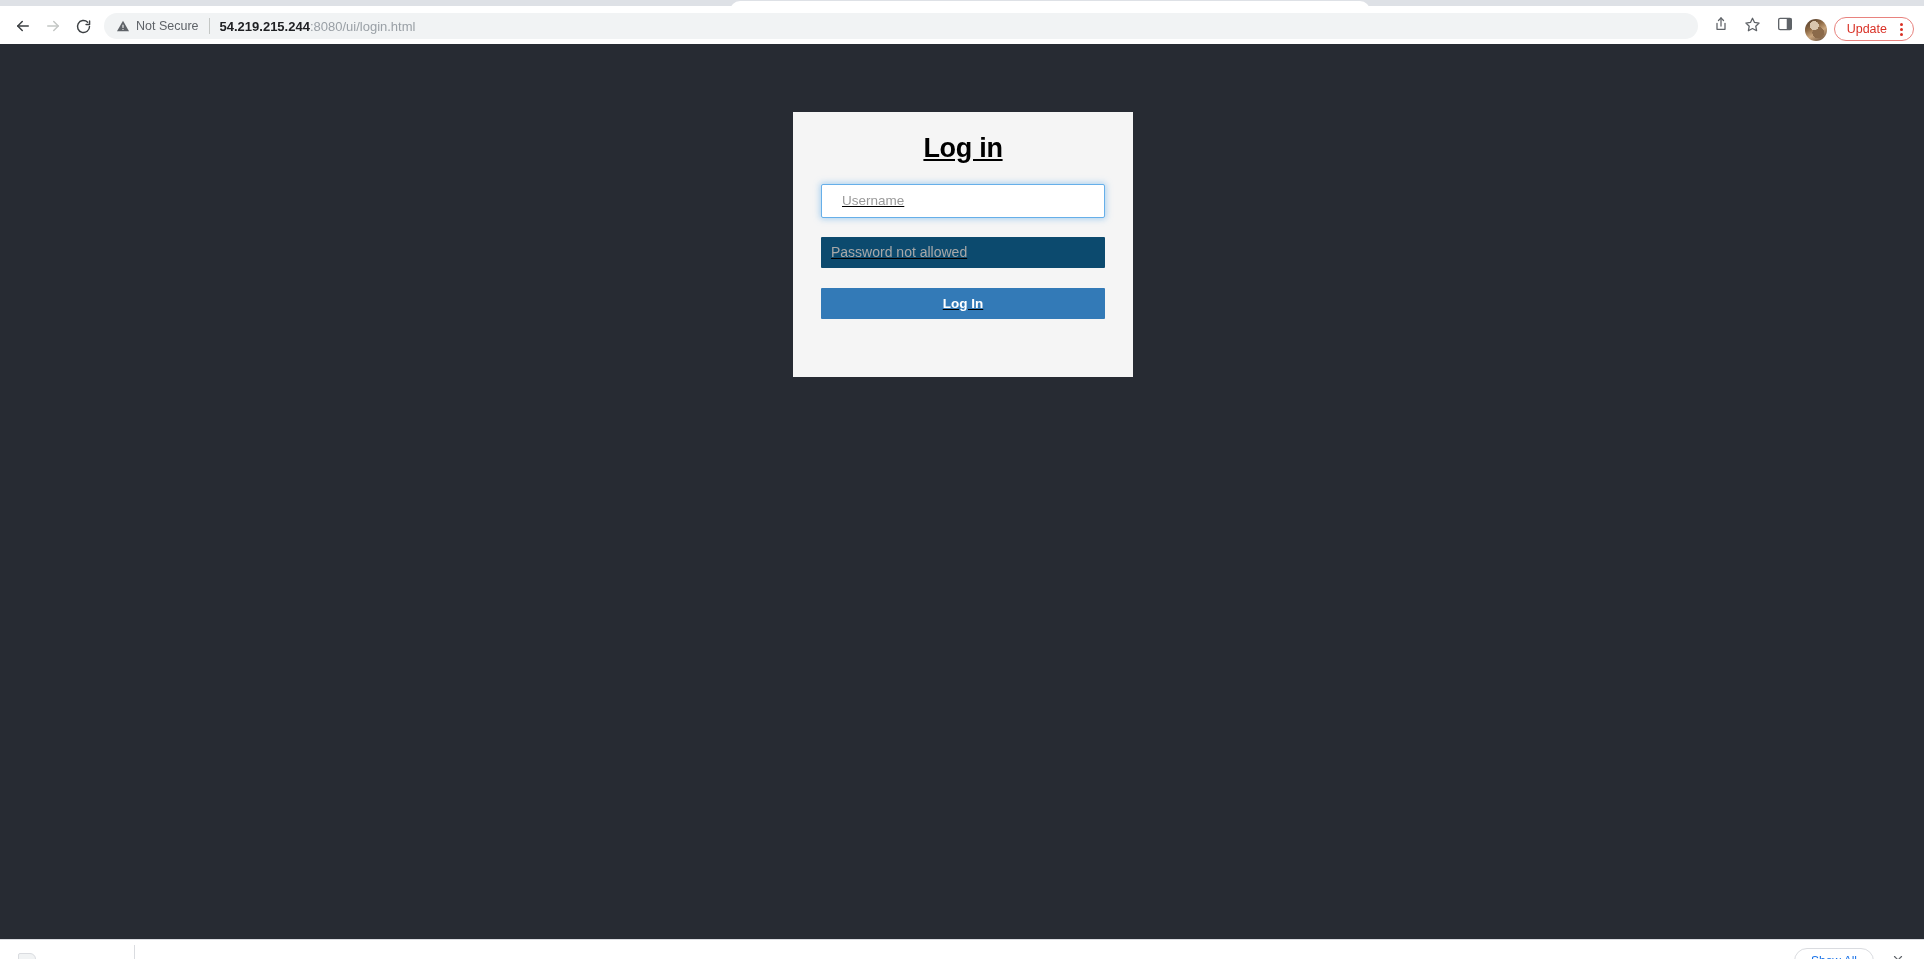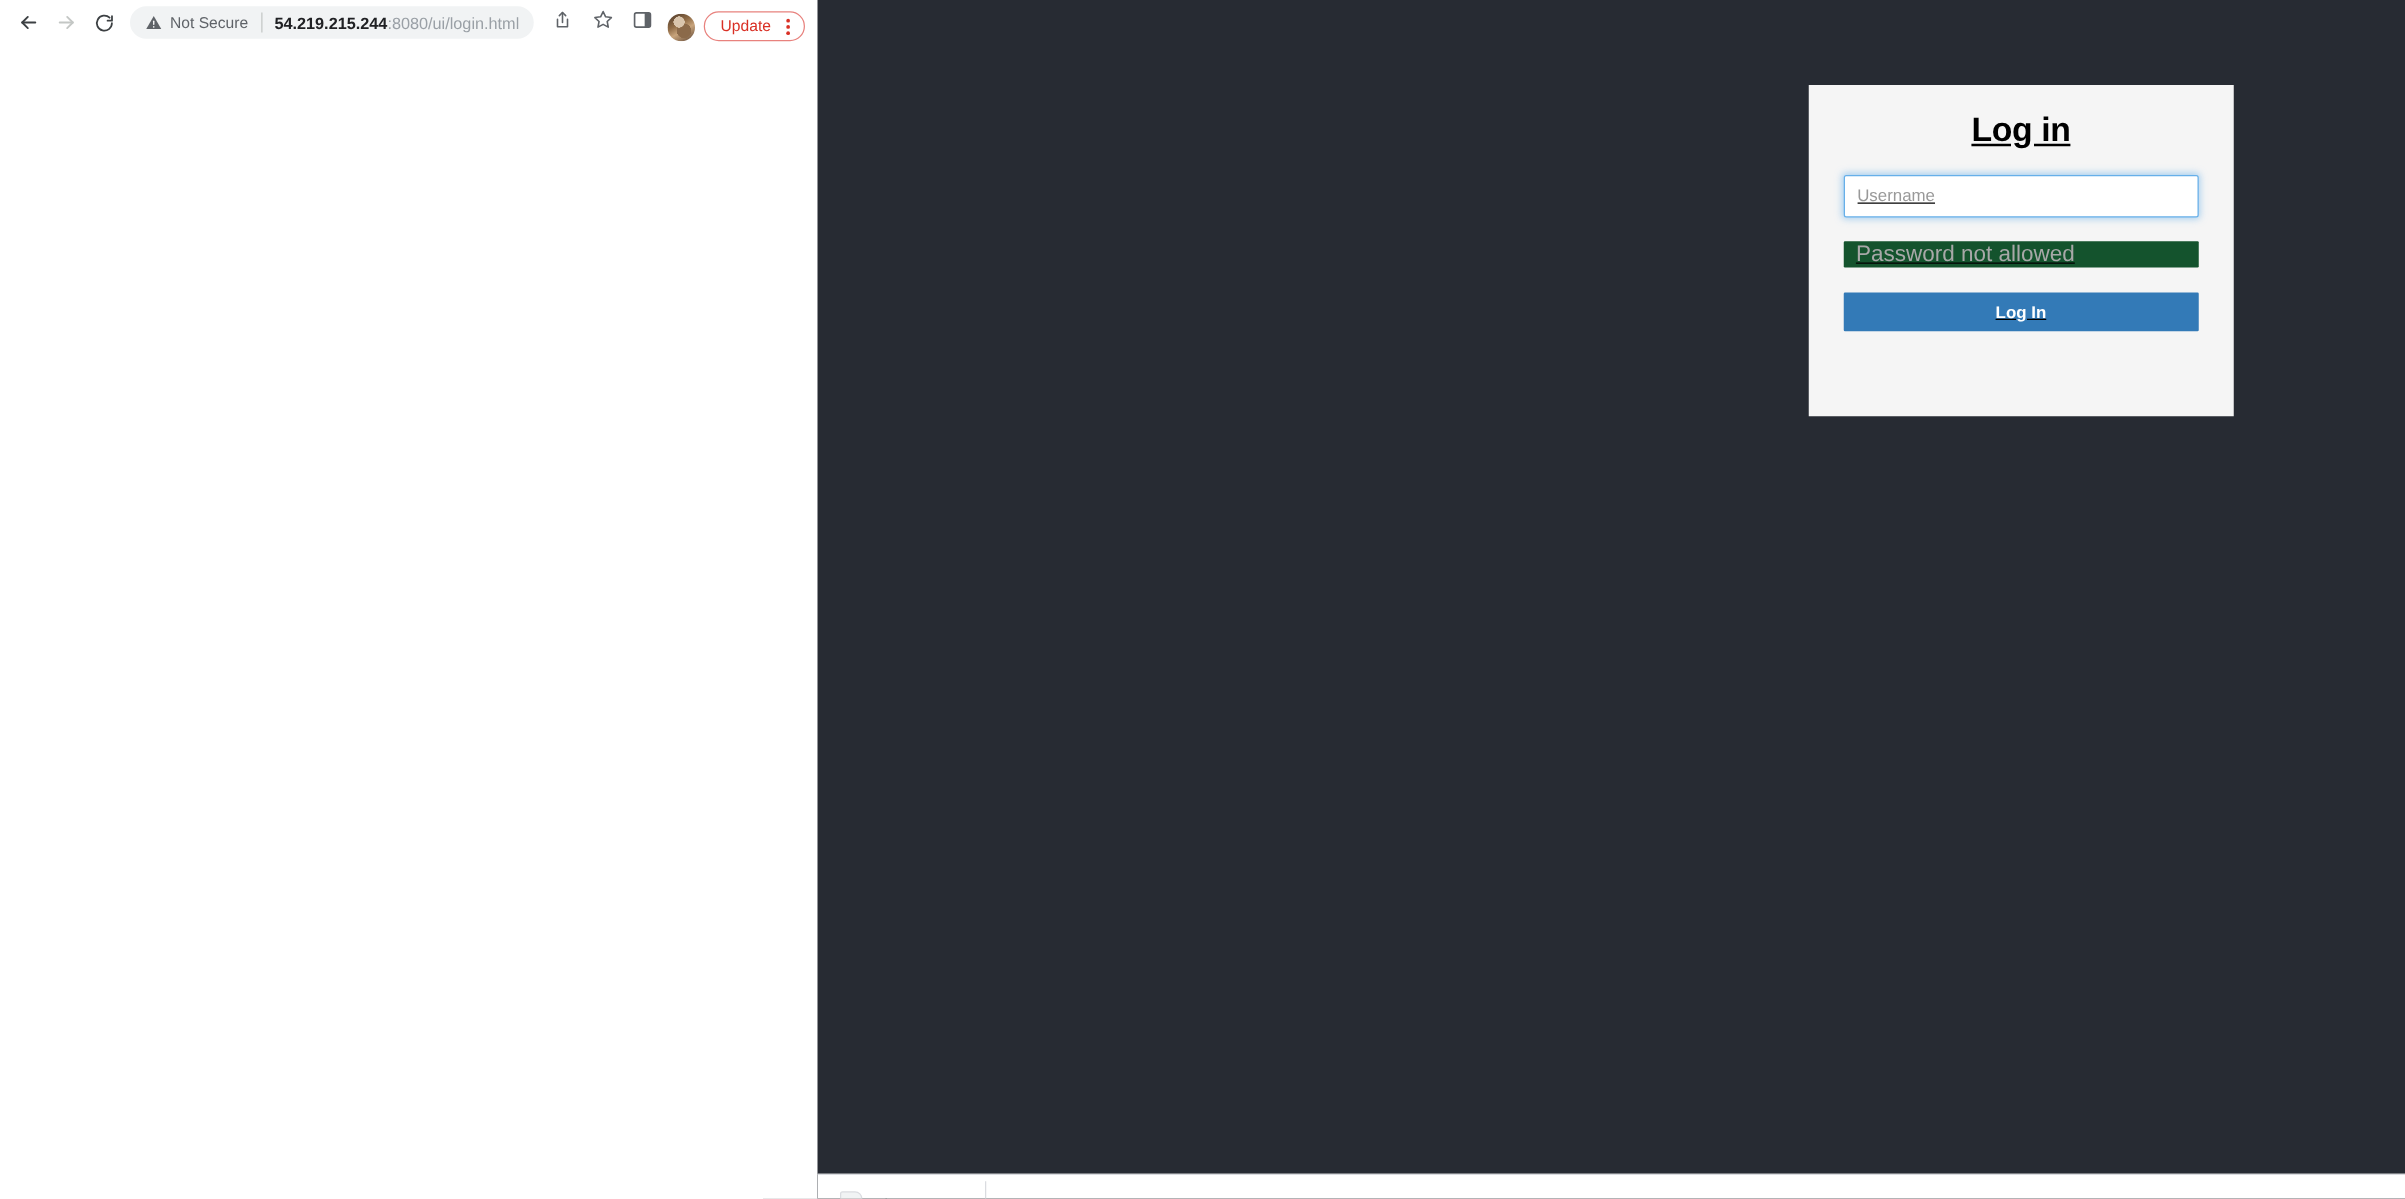--- a/index.html
+++ b/index.html
@@ -14,21 +14,21 @@
   body {
     background: #ffffff;
   }
 
   
   .browser {
     width: 1924px;
     height: 959px;
     position: relative;
     display: flex;
-    flex-direction: row;
+    flex-direction: column;
     background: #ffffff;
   }
 
   
   .tabstrip {
     height: 8px;
     background: #dee1e6;
     position: relative;
     flex: 0 0 auto;
     overflow: hidden;
@@ -209,39 +209,39 @@
   }
 
   .username-input {
     display: block;
     width: 100%;
     height: 34px;
     background: #ffffff;
     border: 1px solid #66afe9;
     border-radius: 2px;
     outline: none;
-    padding: 0 10px;
+    padding: 0 20px;
     font-size: 13.5px;
     font-family: "Liberation Sans", sans-serif;
     color: #333333;
     box-shadow: 0 0 6px 1px rgba(102,175,233,0.55);
     margin-bottom: 19px;
   }
   .username-input::placeholder { color: #999999; opacity: 1; }
 
   .password-disabled {
     width: 100%;
-    height: 21px;
-    background: #14532d;
+    height: 31px;
+    background: #0c4a6e;
     border: none;
     border-radius: 1px;
     display: flex;
     align-items: center;
     padding: 0 10px;
-    font-size: 18px;
+    font-size: 14px;
     color: #a8a8a8;
     margin-bottom: 20px;
     cursor: not-allowed;
     user-select: none;
   }
 
   .login-button {
     width: 100%;
     height: 31px;
     background: #337ab7;

